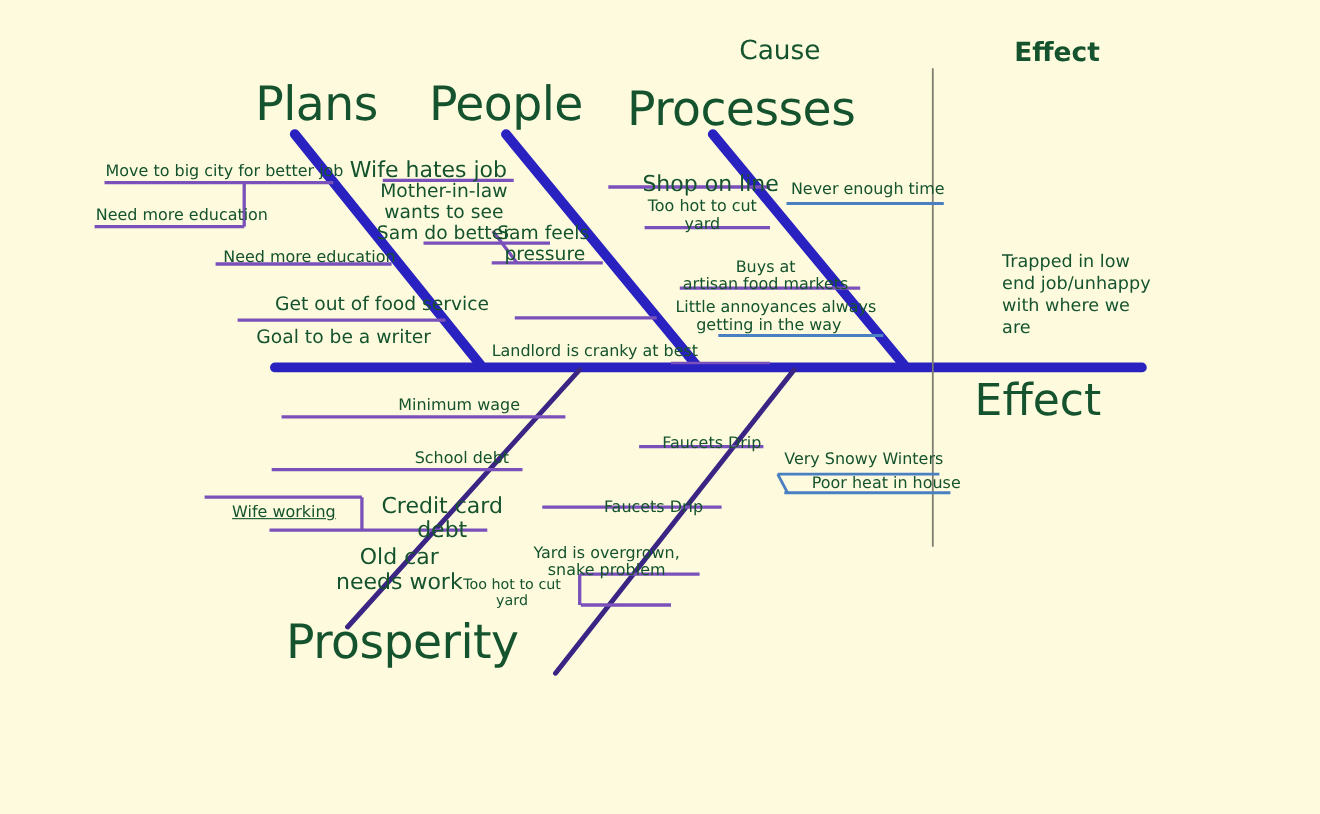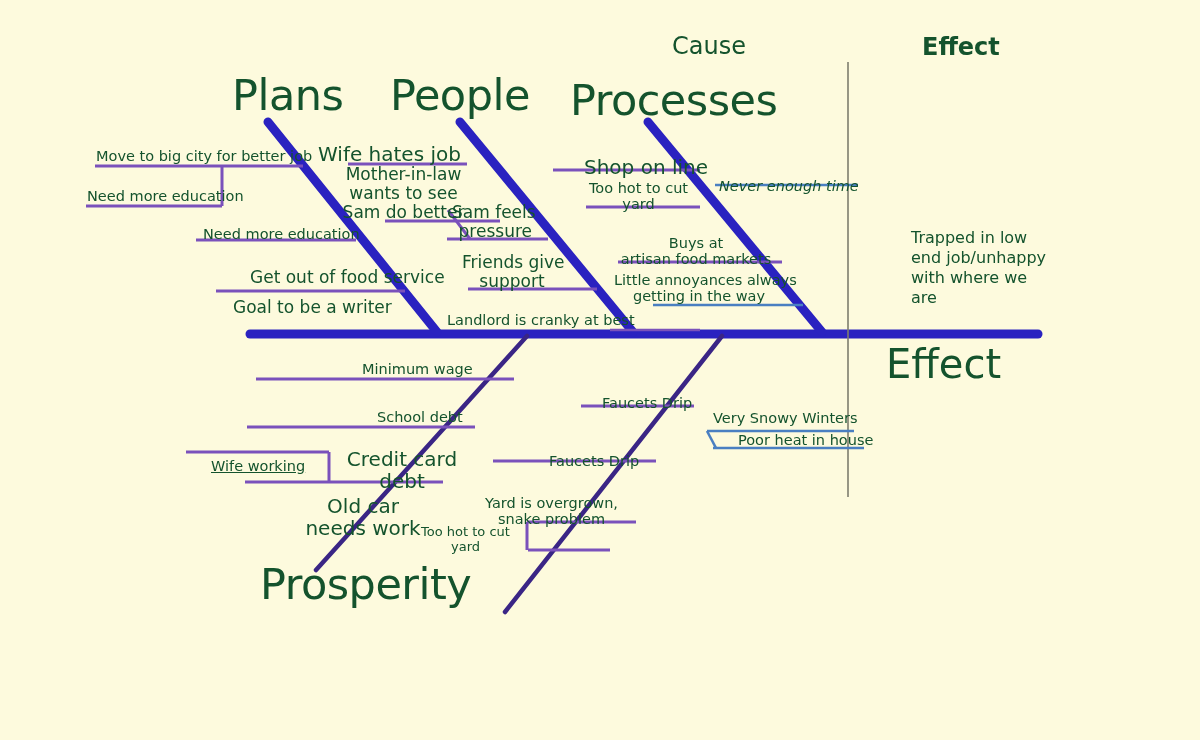--- a/index.html
+++ b/index.html
@@ -138,28 +138,26 @@
   <div class="lbl cause-sm" style="left:203px; top:226px;">Need more education</div>
   <div class="lbl cause-md" style="left:206px; top:268px;margin-left:44px;">Get out of food service</div>
   <div class="lbl cause-md" style="left:233px; top:298px;">Goal to be a writer</div>
 
   <div class="lbl cause-lg" style="left:318px; top:143px;">Wife hates job</div>
   <div class="lbl cause-md ctr" style="left:341px; top:165px; width:125px;">Mother-in-law
 wants to see
 Sam do better</div>
   <div class="lbl cause-md ctr" style="left:452px; top:203px; width:80px;text-align:right;">Sam feels
 pressure</div>
-  <div class="lbl cause-md ctr" style="left:462px; top:253px; width:100px;">Friends give
-support</div>
   <div class="lbl cause-sm" style="left:447px; top:312px;">Landlord is cranky at best</div>
 
   <div class="lbl cause-lg" style="left:584px; top:156px;">Shop on line</div>
   <div class="lbl cause-sm ctr" style="left:586px; top:180px; width:105px;">Too hot to cut
 yard</div>
-  <div class="lbl cause-sm" style="left:719px; top:178px;font-style:italic;">Never enough time</div>
+  <div class="lbl cause-sm" style="left:719px; top:164px;">Never enough time</div>
   <div class="lbl cause-sm ctr" style="left:606px; top:235px; width:180px;">Buys at
 artisan food markets</div>
   <div class="lbl cause-sm ctr" style="left:614px; top:272px; width:170px;">Little annoyances always
 getting in the way</div>
 
   <div class="lbl cause-sm" style="left:362px; top:361px;text-align:center;">Minimum wage</div>
   <div class="lbl cause-sm" style="left:377px; top:409px;">School debt</div>
   <div class="lbl cause-sm" style="left:211px; top:458px;text-decoration:underline;">Wife working</div>
   <div class="lbl cause-lg ctr" style="left:343px; top:448px; width:118px;">Credit card
 debt</div>

